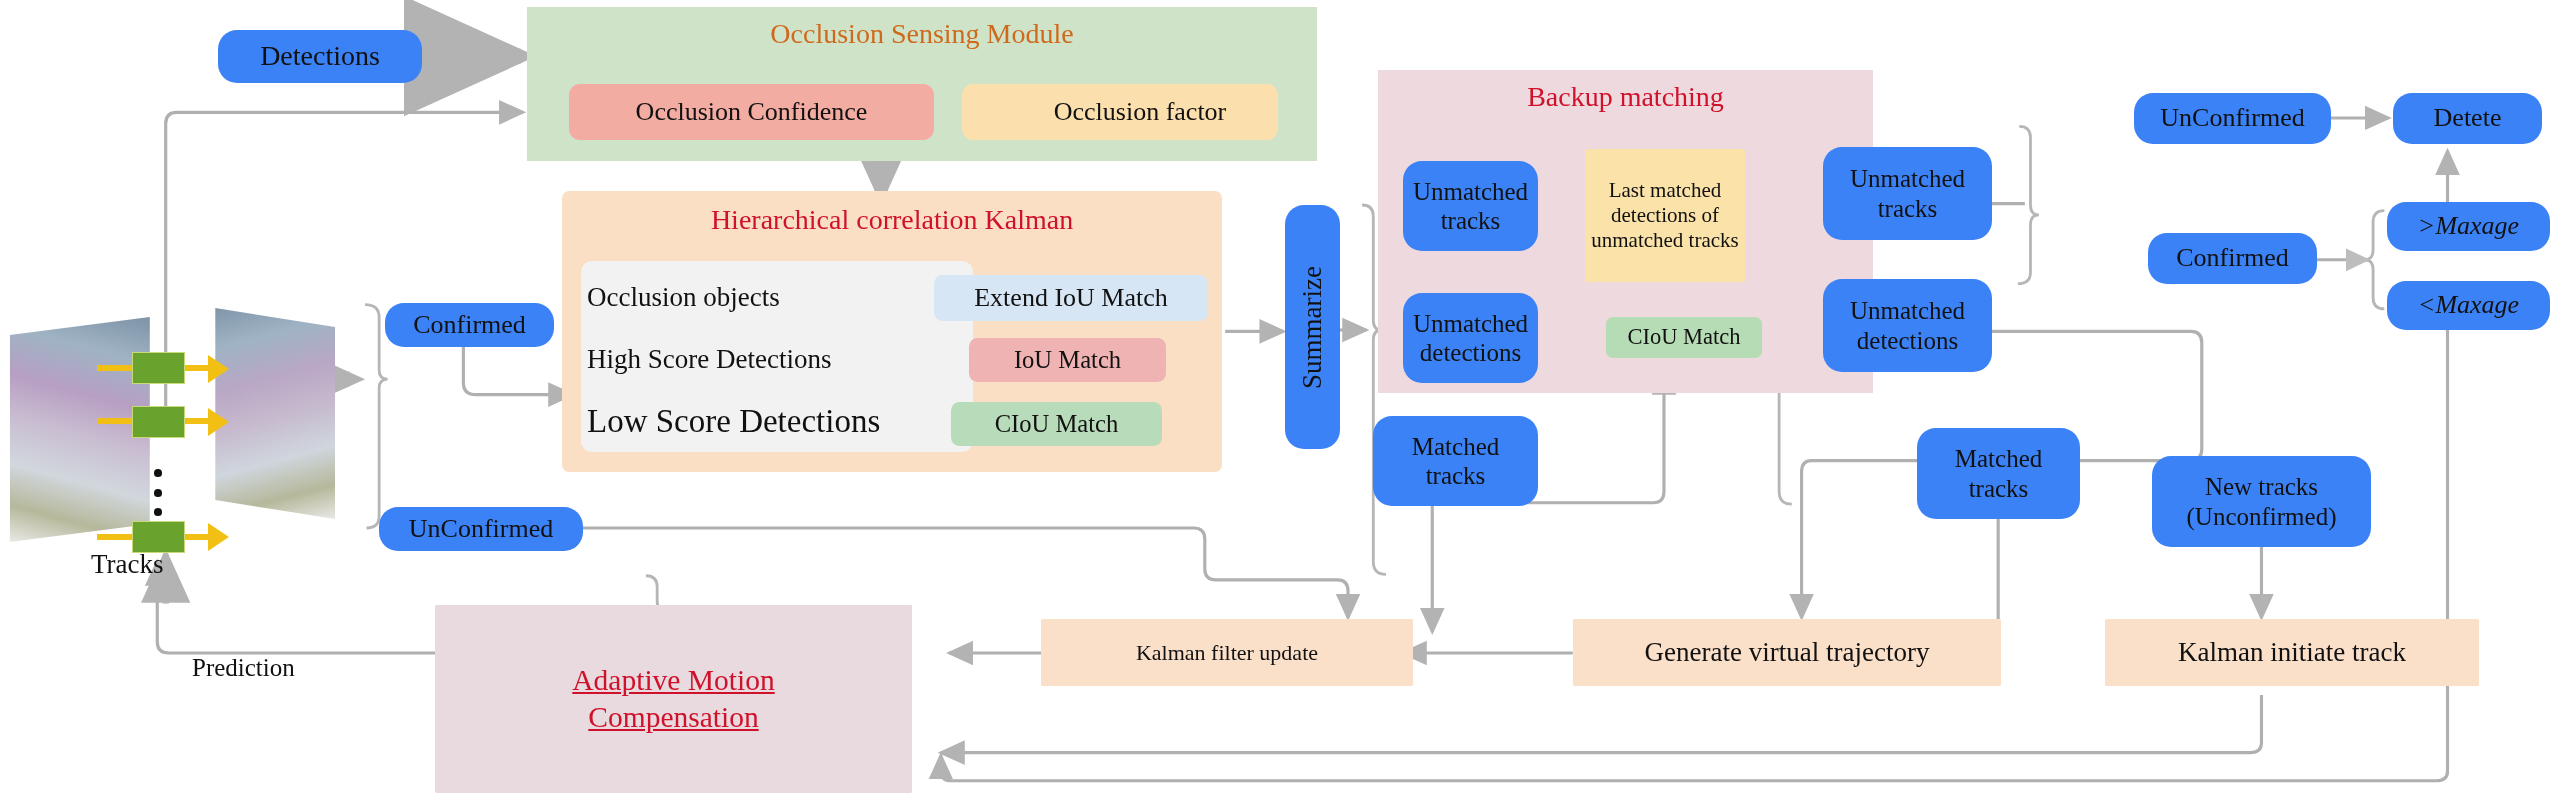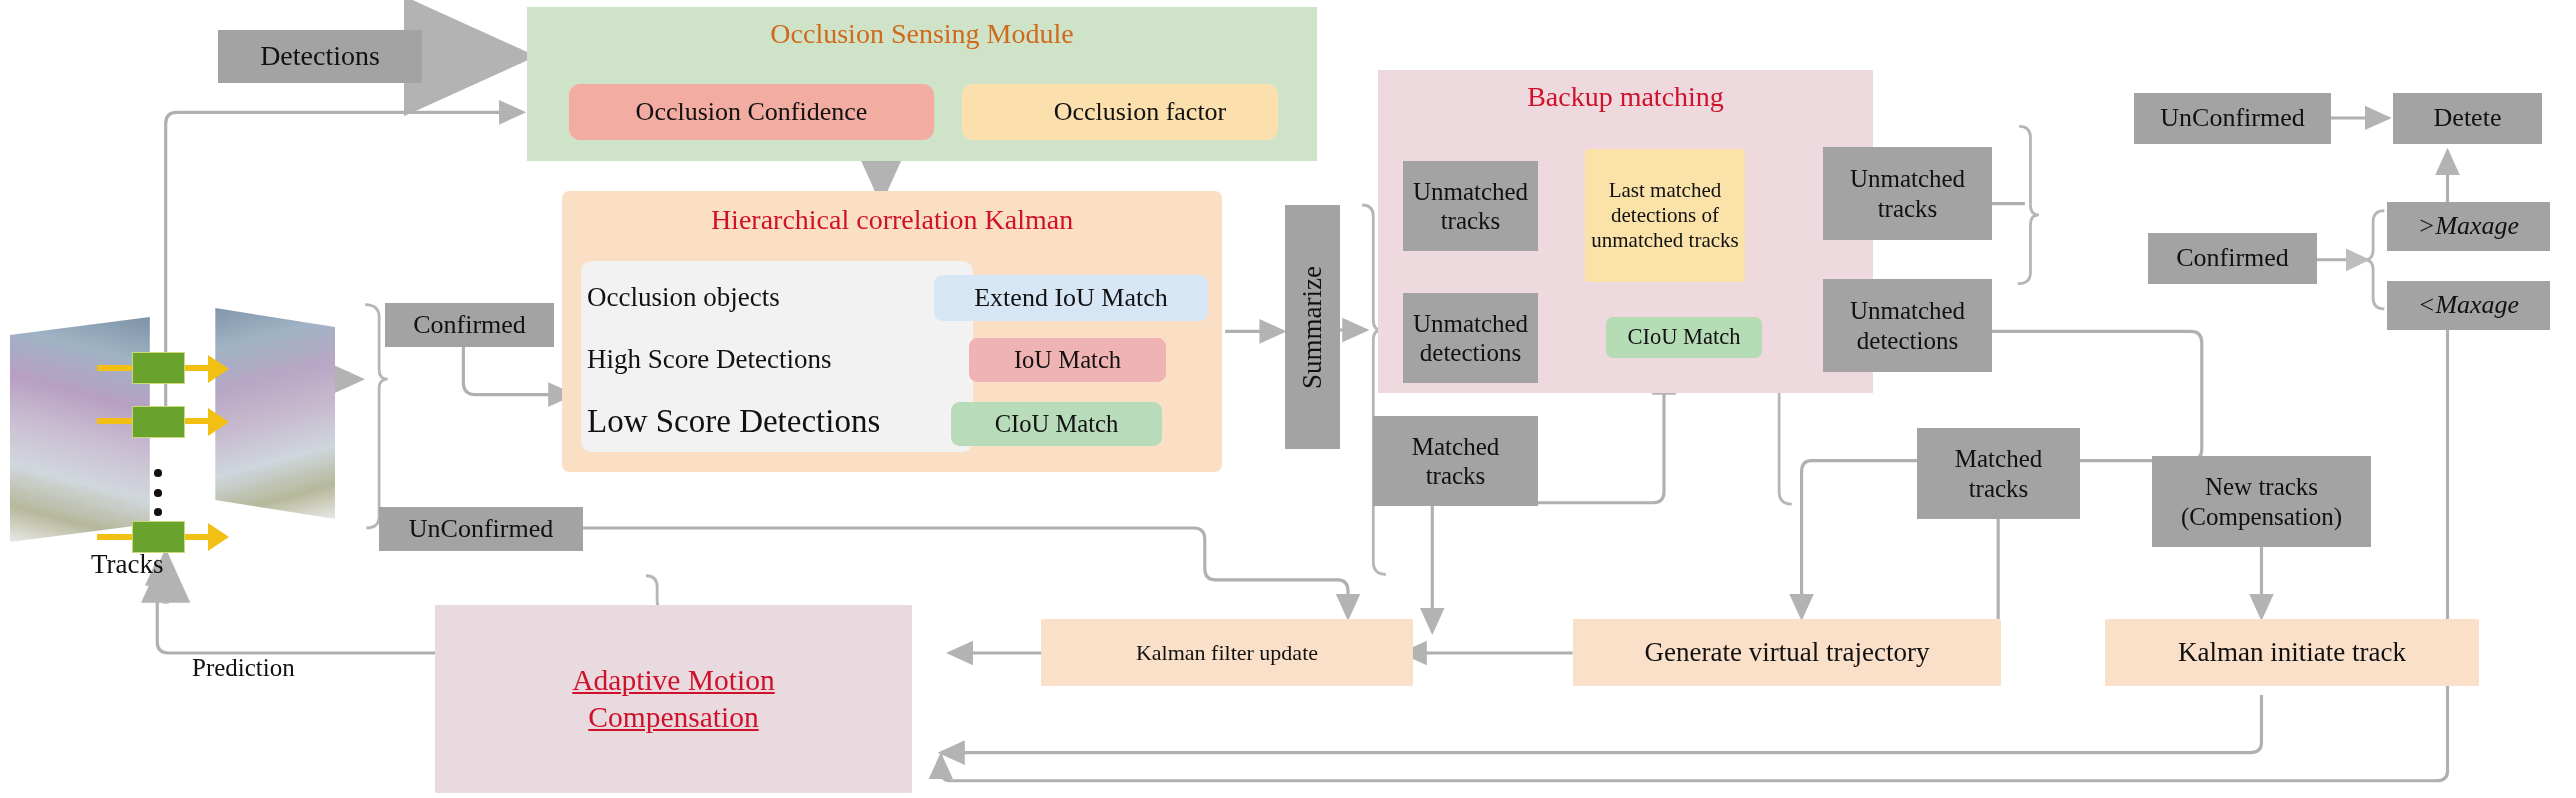--- a/index.html
+++ b/index.html
@@ -4,21 +4,21 @@
 <title>Tracking Pipeline Diagram</title>
 <style>
   html,body{margin:0;padding:0;background:#ffffff;}
   body{font-family:"Liberation Serif", serif;}
   #root{position:relative;width:2576px;height:799px;background:#fff;overflow:hidden;}
 
   .node{position:absolute;box-sizing:border-box;display:flex;align-items:center;
         justify-content:center;text-align:center;line-height:1.18;color:#111;}
 
   
-  .pill{background:#a3a3a3;border-radius:0;}
+  .pill{background:#3b82f6;border-radius:19px;}
 
   
   .panel{position:absolute;box-sizing:border-box;}
   .panel-osm{background:#cfe3c8;}
   .panel-hcm{background:#fbdfc4;border-radius:7px;}
   .panel-bkp{background:#eed9de;}
 
   .panel-title{position:absolute;text-align:center;width:100%;
                font-size:28px;}
   .t-orange{color:#d0691b;}
@@ -254,21 +254,21 @@
   <div class="node pill" style="left:1823px;top:279px;width:169px;height:93px;font-size:25px;white-space:pre-line;">
     <span>Unmatched
 detections</span>
   </div>
   <div class="node pill" style="left:1917px;top:428px;width:163px;height:91px;font-size:25px;white-space:pre-line;">
     <span>Matched
 tracks</span>
   </div>
   <div class="node pill" style="left:2152px;top:456px;width:219px;height:91px;font-size:25px;white-space:pre-line;">
     <span>New tracks
-(Compensation)</span>
+(Unconfirmed)</span>
   </div>
 
   <div class="node pill" style="left:2134px;top:93px;width:197px;height:51px;font-size:26px;">
     <span>UnConfirmed</span>
   </div>
   <div class="node pill" style="left:2148px;top:233px;width:169px;height:51px;font-size:26px;">
     <span>Confirmed</span>
   </div>
   <div class="node pill" style="left:2393px;top:93px;width:149px;height:51px;font-size:26px;">
     <span>Detete</span>

